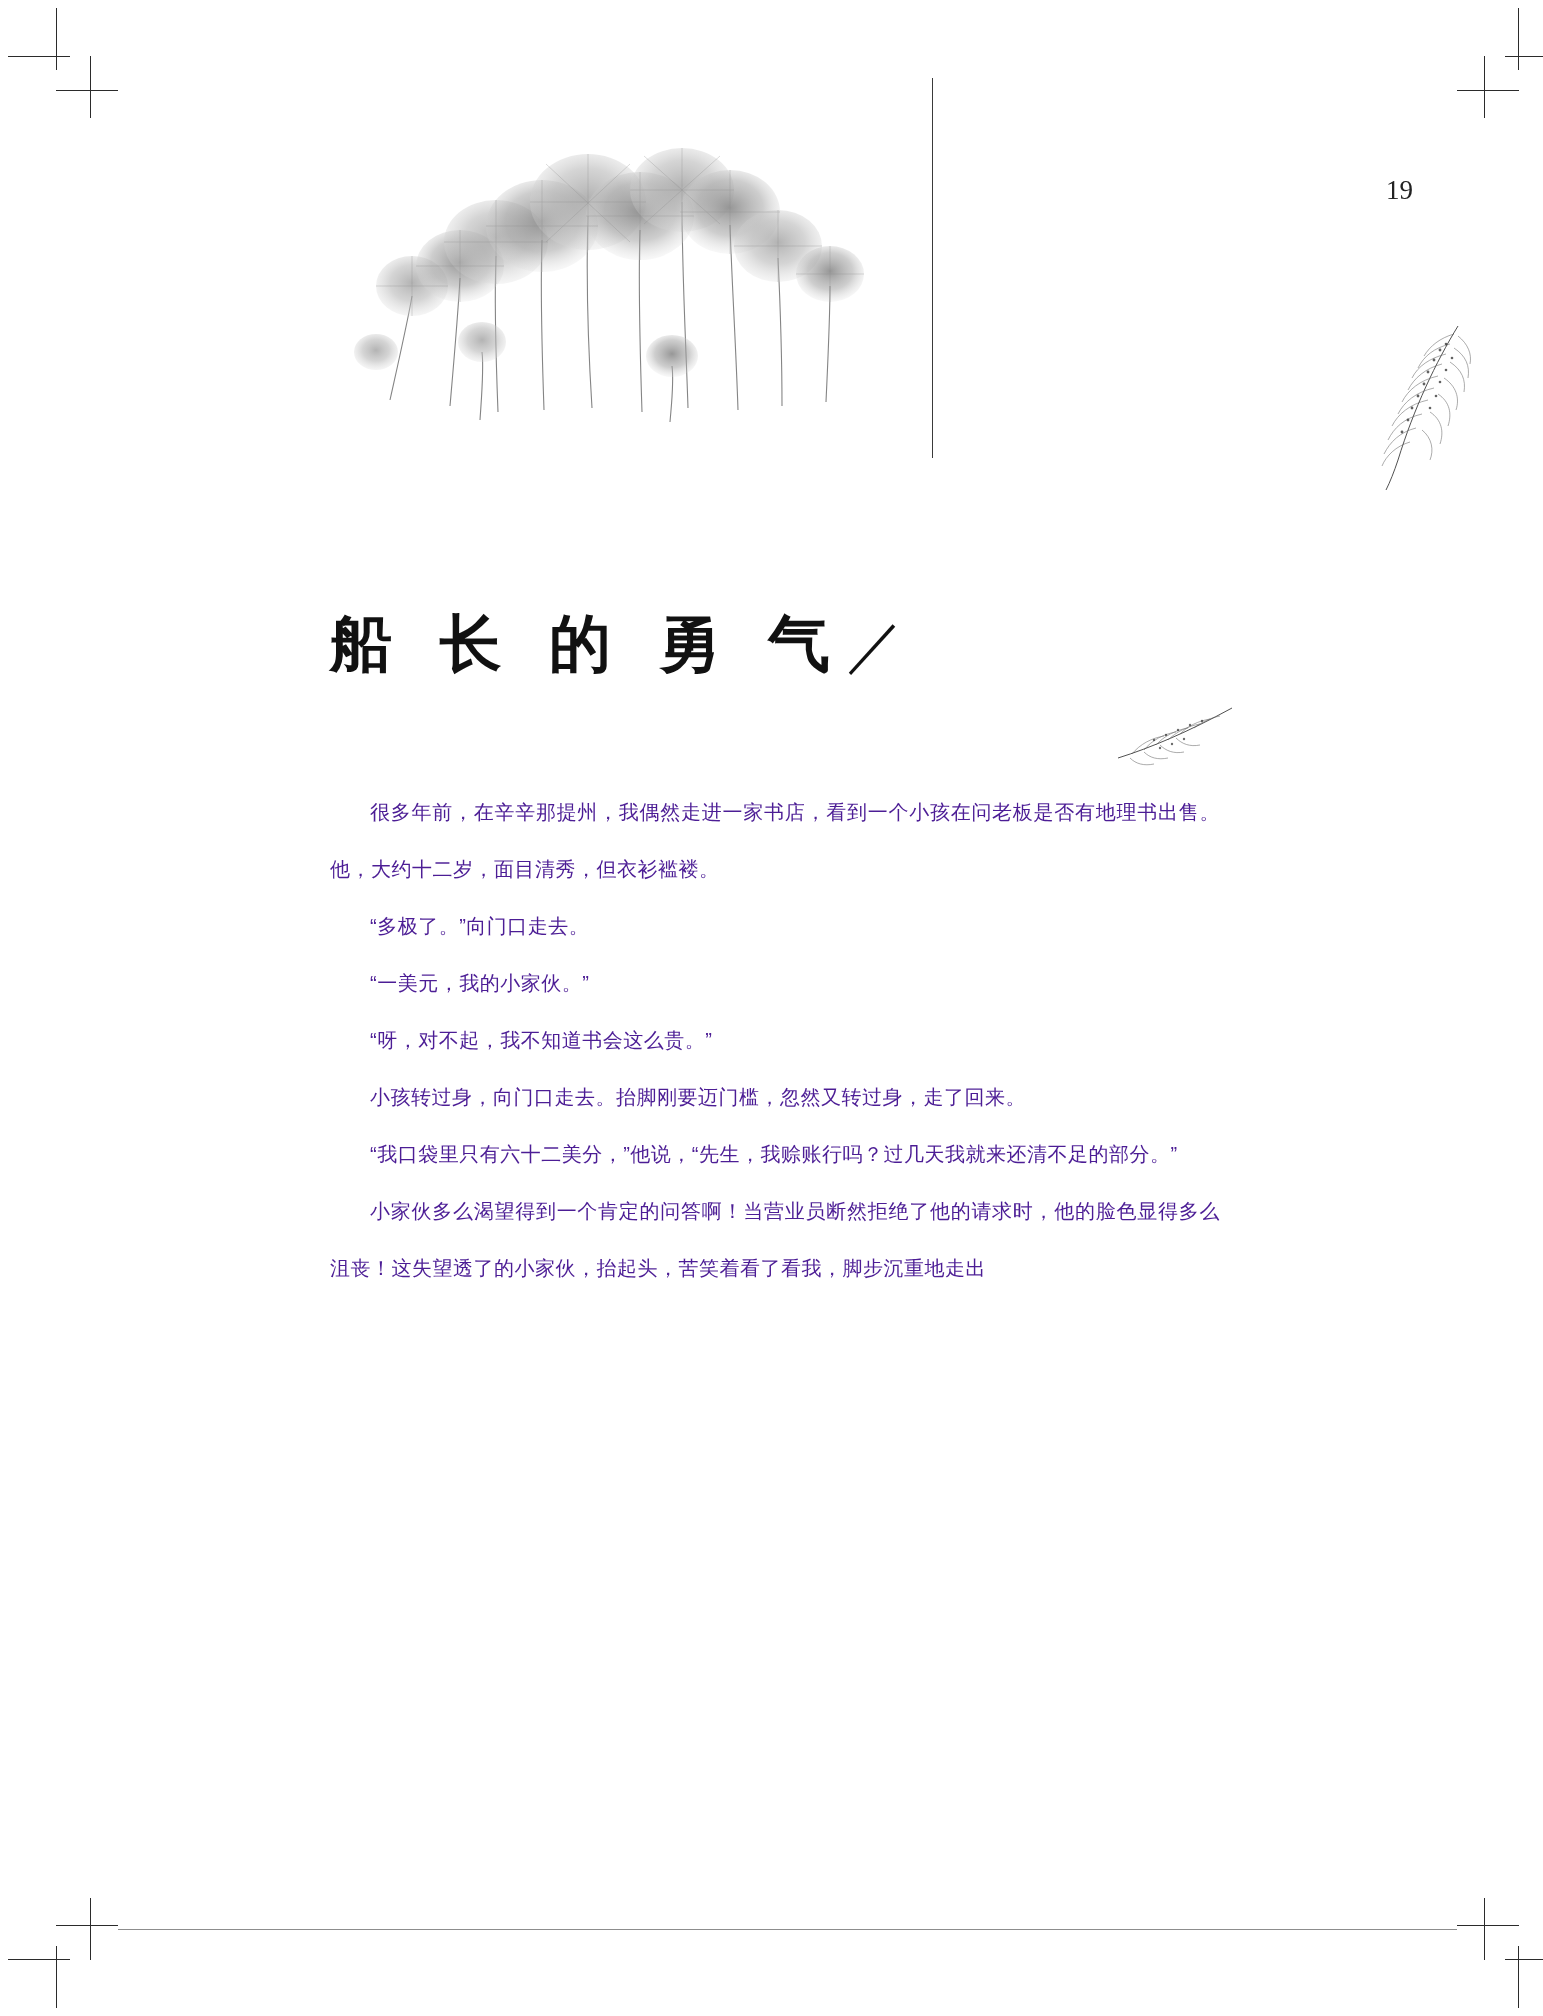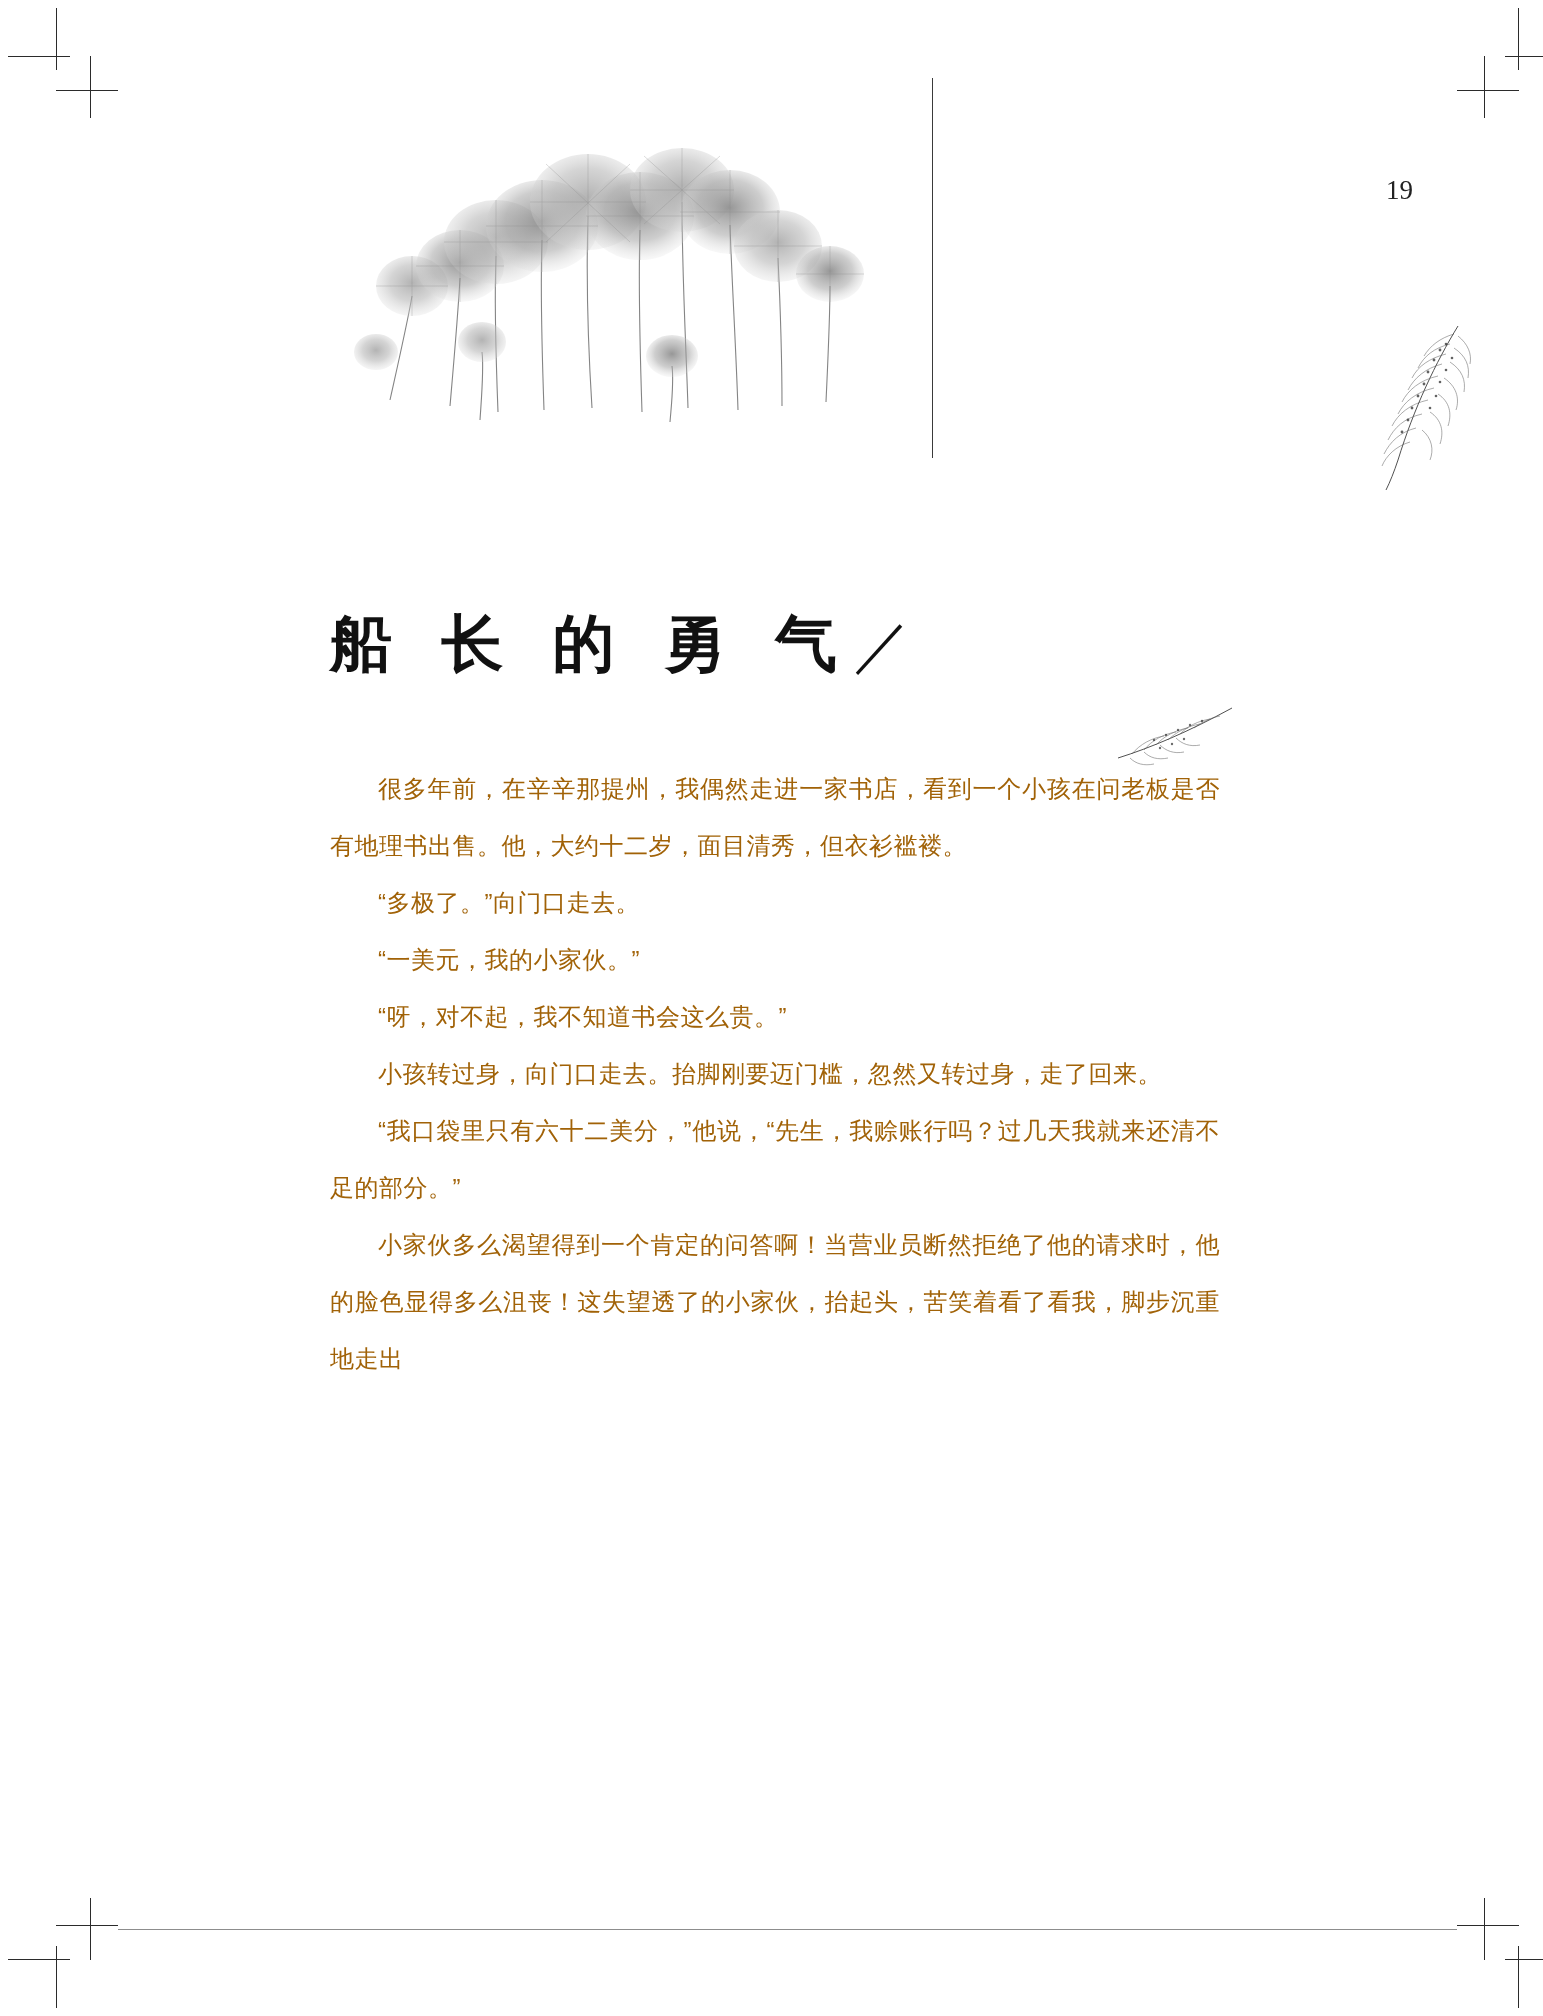--- a/index.html
+++ b/index.html
@@ -117,43 +117,43 @@
     top: 700px;
     width: 130px;
     height: 70px;
   }
 
   
   .title {
     position: absolute;
     left: 330px;
     top: 560px;
-    font-family: Liberation Sans, sans-serif;
+    font-family: Liberation Serif, serif;
     font-size: 62px;
     font-weight: bold;
     letter-spacing: 16px;
     color: #111;
     white-space: nowrap;
   }
   .title .slash {
     font-weight: normal;
     font-size: 58px;
     letter-spacing: 0;
   }
 
   
   .body-text {
     position: absolute;
     left: 330px;
-    top: 760px;
+    top: 784px;
     width: 890px;
     font-family: "Liberation Sans", "DejaVu Sans", sans-serif;
-    font-size: 24px;
+    font-size: 20px;
     line-height: 57px;
-    color: #a16207;
+    color: #4c1d95;
     text-align: justify;
   }
   .body-text p {
     margin: 0;
     text-indent: 2em;
     letter-spacing: 0.5px;
   }
 
   
   .footer-rule {

